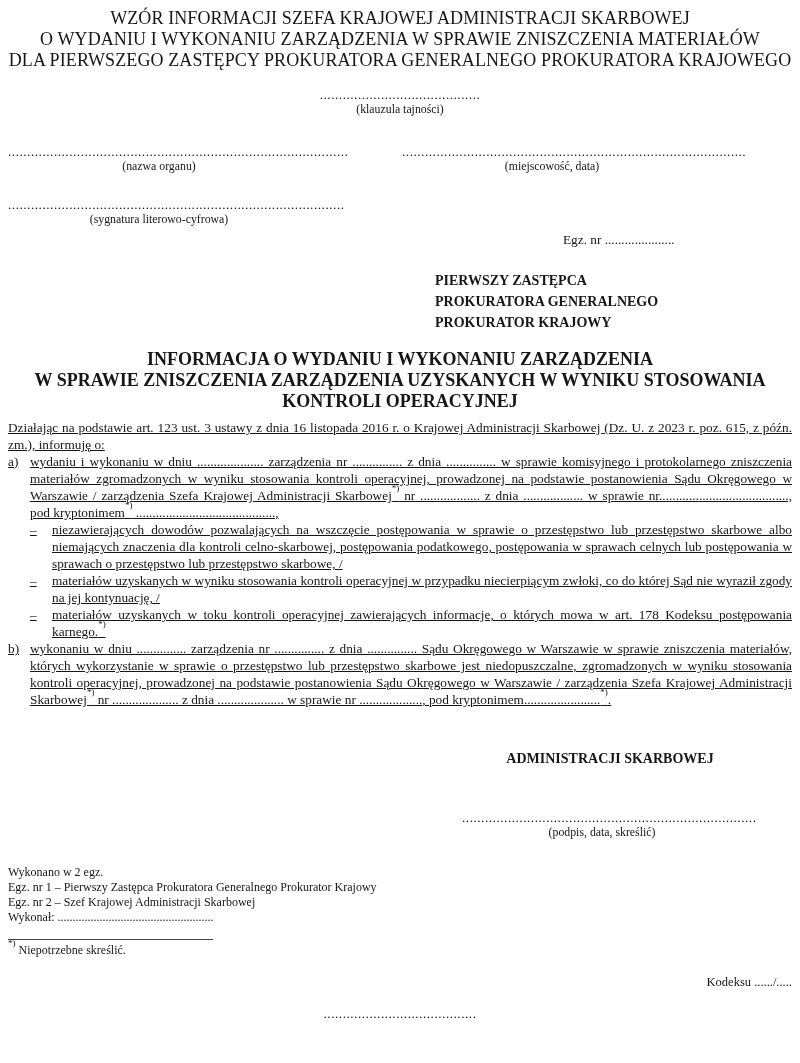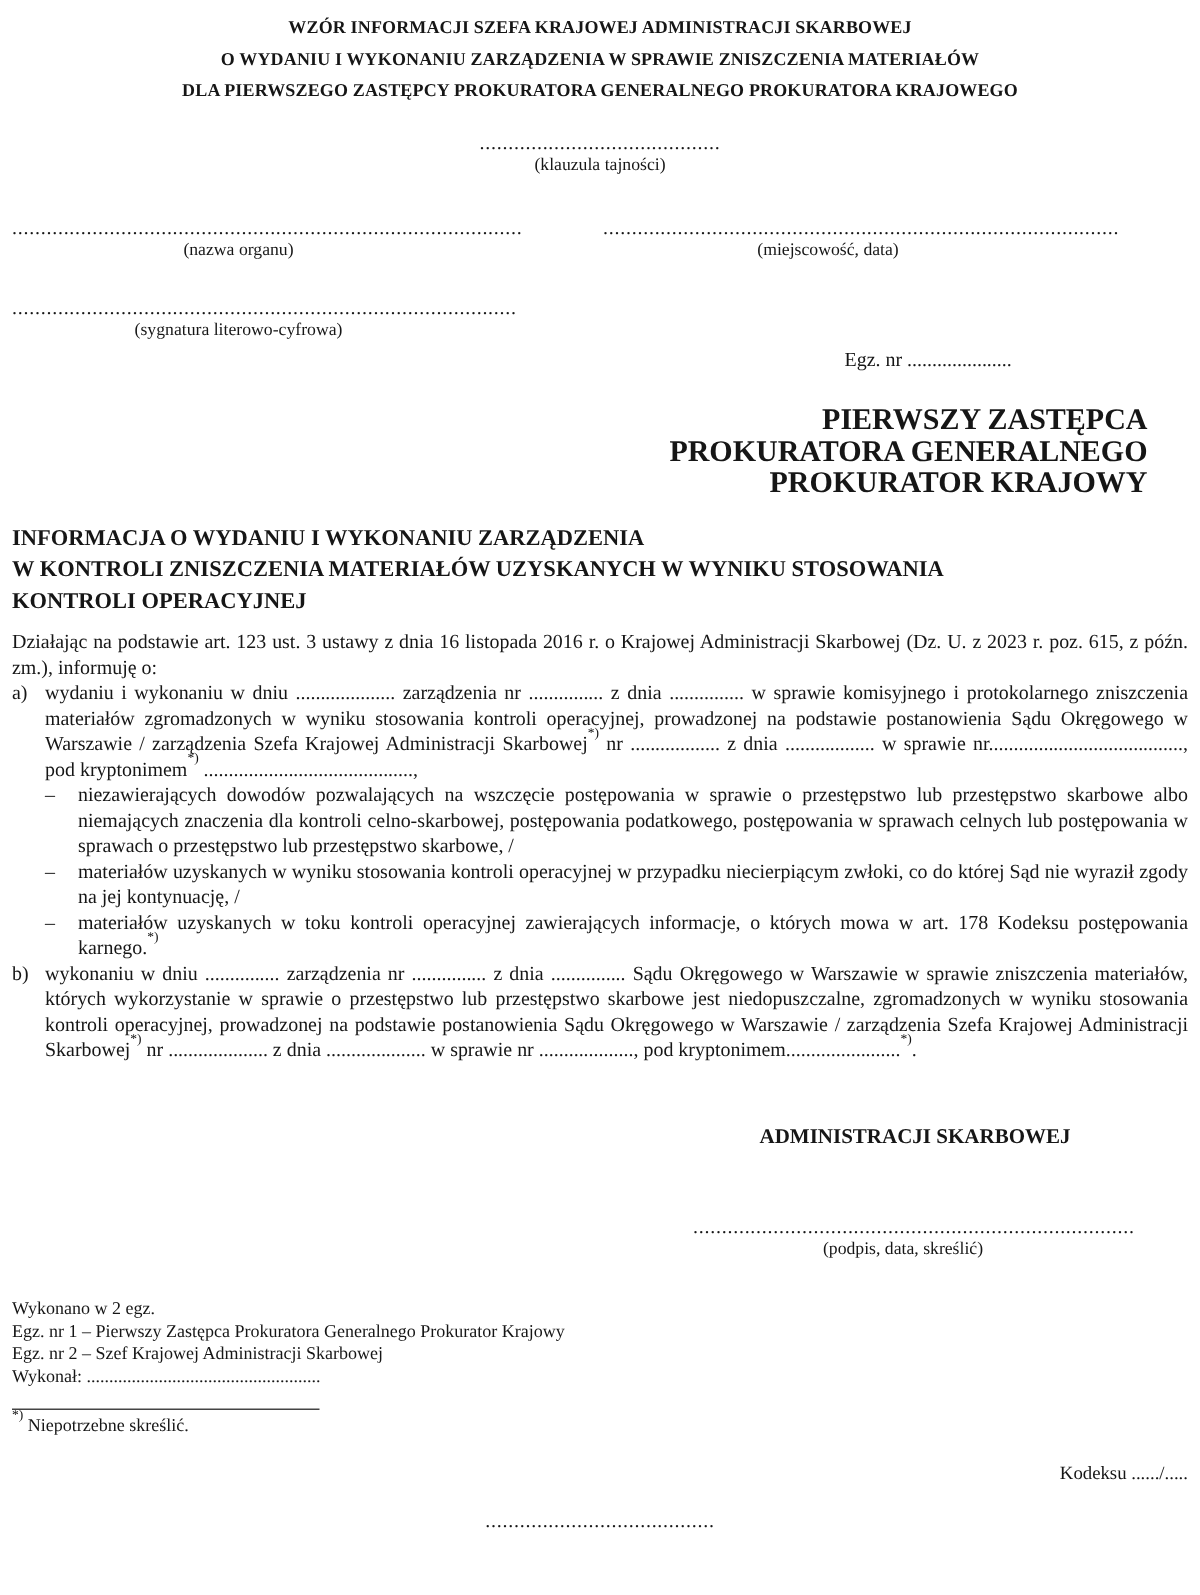--- a/index.html
+++ b/index.html
@@ -11,43 +11,43 @@
     background: #ffffff;
     color: #161616;
     font-family: "Liberation Serif", "DejaVu Serif", serif;
     font-size: 13.3px;
     line-height: 17px;
     box-sizing: border-box;
     padding: 8px 8px 0 8px;
     overflow: hidden;
   }
   
-  .doc-title { text-align: center; font-size: 12px; line-height: 21px; letter-spacing: 0.1px; font-weight: bold; }
+  .doc-title { text-align: center; font-size: 18px; line-height: 21px; letter-spacing: 0.1px; }
   
   .classif { text-align: center; }
   .classif-top { margin-top: 15px; }
   .dots-line { white-space: nowrap; letter-spacing: 0.5px; }
   .caption { font-size: 11.8px; line-height: 13px; }
   
   .head-row { display: flex; justify-content: space-between; margin-top: 27px; }
   .head-cell-left  { width: 302px; text-align: center; }
   .head-cell-right { width: 300px; text-align: center; margin-right: 90px; }
   .sig-row { margin-top: 23px; }
   .copy-no { margin-left: 555px; margin-top: 5px; white-space: nowrap; }
   
   .addressee {
     width: 330px; margin-left: 427px; margin-top: 22px;
-    text-align: right; font-weight: bold; font-size: 20px; line-height: 21px;
+    text-align: left; font-weight: bold; font-size: 14px; line-height: 21px;
   }
   .doc-heading {
-    margin-top: 16px; text-align: left;
-    font-weight: bold; font-size: 15px; line-height: 21px;
+    margin-top: 16px; text-align: center;
+    font-weight: bold; font-size: 18px; line-height: 21px;
   }
   
-  .body-text { margin-top: 7px; }
+  .body-text { margin-top: 7px; text-decoration: underline; }
   .intro { text-align: justify; }
   .item { display: flex; }
   .item-label { flex: none; width: 22px; }
   .item-text { flex: 1; text-align: justify; }
   .dash-item { display: flex; padding-left: 22px; }
   .dash-marker { flex: none; width: 22px; }
   .dash-text { flex: 1; text-align: justify; }
   sup { font-size: 9px; line-height: 0; position: relative; top: -0.35em; }
   
   .signer {
@@ -97,21 +97,21 @@
   <div class="copy-no">Egz. nr .....................</div>
 
   <div class="addressee">
     <div>PIERWSZY ZASTĘPCA</div>
     <div>PROKURATORA GENERALNEGO</div>
     <div>PROKURATOR KRAJOWY</div>
   </div>
 
   <div class="doc-heading">
     <div>INFORMACJA O WYDANIU I WYKONANIU ZARZĄDZENIA</div>
-    <div>W KONTROLI ZNISZCZENIA MATERIAŁÓW UZYSKANYCH W WYNIKU STOSOWANIA</div>
+    <div>W SPRAWIE ZNISZCZENIA ZARZĄDZENIA UZYSKANYCH W WYNIKU STOSOWANIA</div>
     <div>KONTROLI OPERACYJNEJ</div>
   </div>
 
   <div class="body-text">
     <div class="intro">Działając na podstawie art. 123 ust. 3 ustawy z dnia 16 listopada 2016 r. o Krajowej Administracji Skarbowej (Dz. U. z 2023 r. poz. 615, z późn. zm.), informuję o:</div>
 
     <div class="item">
       <div class="item-label">a)</div>
       <div class="item-text"><span>wydaniu i wykonaniu w dniu .................... zarządzenia nr ............... z dnia ............... w sprawie komisyjnego i protokolarnego zniszczenia materiałów zgromadzonych w wyniku stosowania kontroli operacyjnej, prowadzonej na podstawie postanowienia Sądu Okręgowego w Warszawie / zarządzenia Szefa Krajowej Administracji Skarbowej</span><sup>*)</sup><span> nr .................. z dnia .................. w sprawie nr......................................., pod kryptonimem</span><sup>*)</sup><span> ..........................................,</span></div>
     </div>

